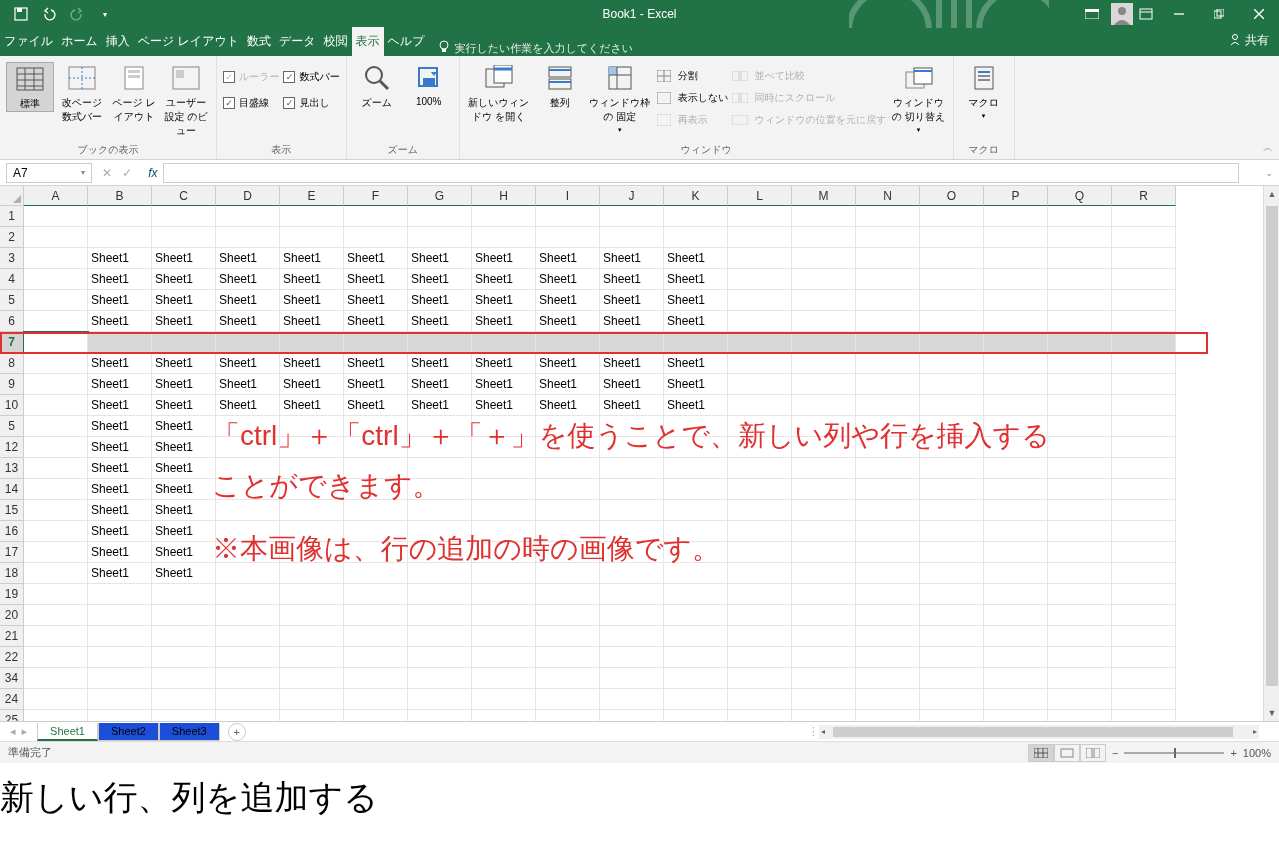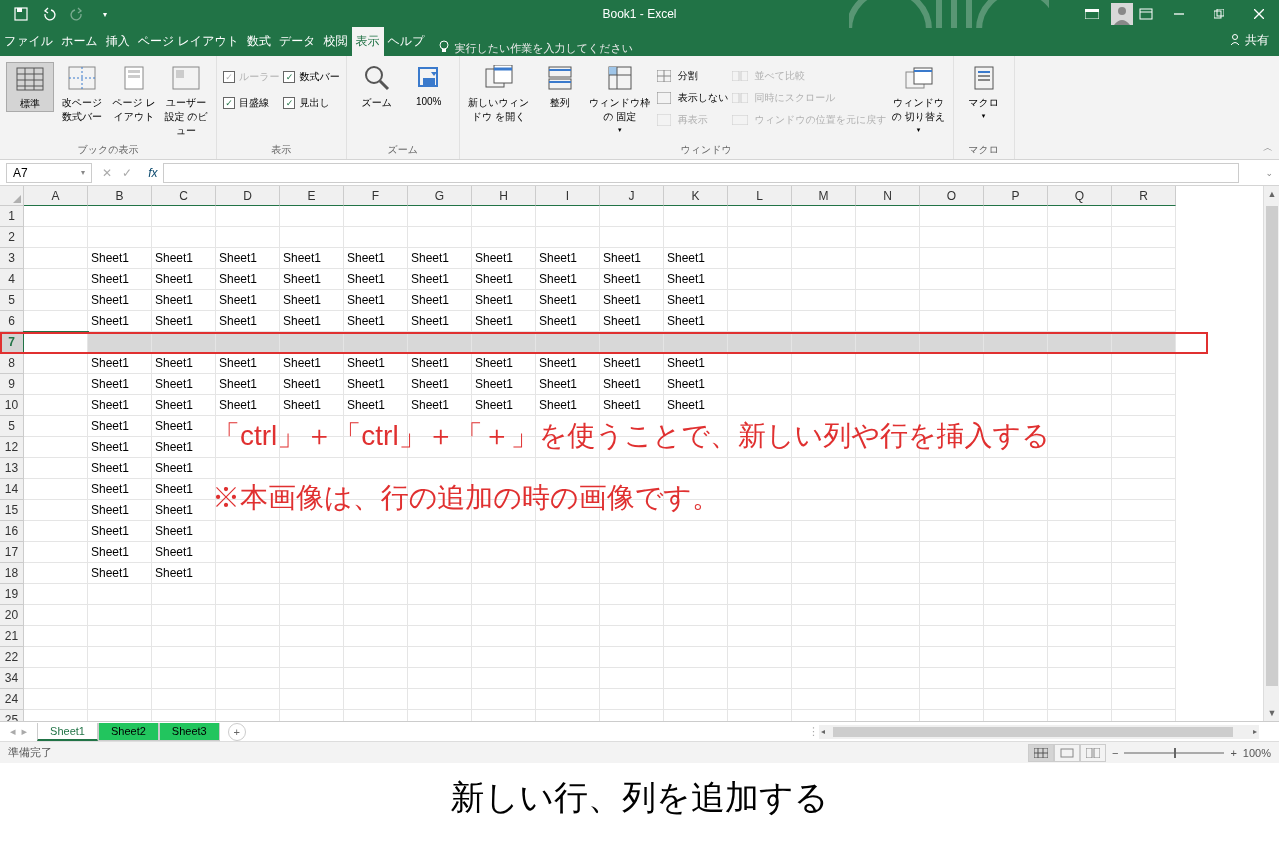--- a/index.html
+++ b/index.html
@@ -61,37 +61,37 @@
 .row.selected .cell:first-child { background: #fff; outline: 1px solid #217346; }
 .red-outline { position: absolute; border: 2px solid #e03030; pointer-events: none; }
 .annotation { position: absolute; color: #e03030; font-size: 28px; line-height: 1.8; font-family: "Yu Gothic", sans-serif; }
 .vscroll { position: absolute; right: 0; top: 0; width: 16px; height: 100%; background: #f0f0f0; border-left: 1px solid #ddd; }
 .vscroll-thumb { position: absolute; top: 20px; left: 2px; width: 12px; height: 480px; background: #cdcdcd; }
 .vscroll-arrow { position: absolute; left: 0; width: 16px; height: 16px; text-align: center; font-size: 9px; color: #666; line-height: 16px; }
 
 
 .sheet-bar { height: 20px; border-top: 1px solid #ccc; display: flex; align-items: center; font-size: 11px; position: relative; background: #fff; }
 .sheet-nav { display: flex; gap: 6px; padding: 0 10px; color: #aaa; }
-.sheet-tab { padding: 2px 12px; border: 1px solid #ccc; border-top: none; background: #22c55e; }
+.sheet-tab { padding: 2px 12px; border: 1px solid #ccc; border-top: none; background: #1d4ed8; }
 .sheet-tab.active { background: #fff; border-bottom: 2px solid #217346; color: #217346; }
 .add-sheet { width: 18px; height: 18px; border: 1px solid #ccc; border-radius: 50%; text-align: center; line-height: 16px; margin-left: 8px; color: #666; }
 .hscroll { position: absolute; right: 20px; width: 440px; height: 14px; background: #f0f0f0; display: flex; align-items: center; }
 .hscroll-thumb { width: 400px; height: 10px; background: #cdcdcd; margin-left: 14px; }
 
 
 .status { height: 22px; background: #f3f3f3; border-top: 1px solid #ddd; display: flex; align-items: center; font-size: 11px; color: #555; padding: 0 8px; justify-content: space-between; }
 .status-right { display: flex; align-items: center; gap: 6px; }
 .view-btns { display: flex; }
 .view-btn { width: 26px; height: 18px; border: 1px solid #ccc; display: flex; align-items: center; justify-content: center; }
 .view-btn.active { background: #d4d4d4; }
 .zoom-slider { width: 100px; height: 2px; background: #aaa; position: relative; }
 .zoom-slider::after { content: ""; position: absolute; left: 50%; top: -4px; width: 2px; height: 10px; background: #666; }
 
 
-.caption { text-align: center; font-size: 34px; padding-top: 12px; font-family: "Yu Gothic", sans-serif; }
+.caption { font-size: 34px; padding-top: 12px; font-family: "Yu Gothic", sans-serif; }
 </style>
 </head>
 <body>
 
 <div class="titlebar">
   <div class="qat">
     <span class="qat-icon">
         <svg width="14" height="14" viewBox="0 0 14 14">
           <rect x="1" y="1" width="12" height="12" fill="none" stroke="#fff" stroke-width="1.2"></rect>
           <rect x="3" y="1" width="5" height="4" fill="#fff"></rect>
@@ -974,20 +974,21 @@
         <div class="cell"></div>
         <div class="cell"></div>
         <div class="cell"></div>
         <div class="cell"></div>
         <div class="cell"></div>
       </div>
     </div>
   <div class="red-outline" style="left:0;top:146px;width:1208px;height:22px;"></div>
   <div class="annotation" style="left:212px;top:225px;width:1020px;">
     <div>「ctrl」＋「ctrl」＋「＋」を使うことで、新しい列や行を挿入する</div>
+    <div>ことができます。</div>
     <div style="margin-top:12px">※本画像は、行の追加の時の画像です。</div>
   </div>
   <div class="vscroll">
     <div class="vscroll-arrow" style="top:0">▲</div>
     <div class="vscroll-thumb"></div>
     <div class="vscroll-arrow" style="bottom:0">▼</div>
   </div>
 </div>
 
 <div class="sheet-bar">

